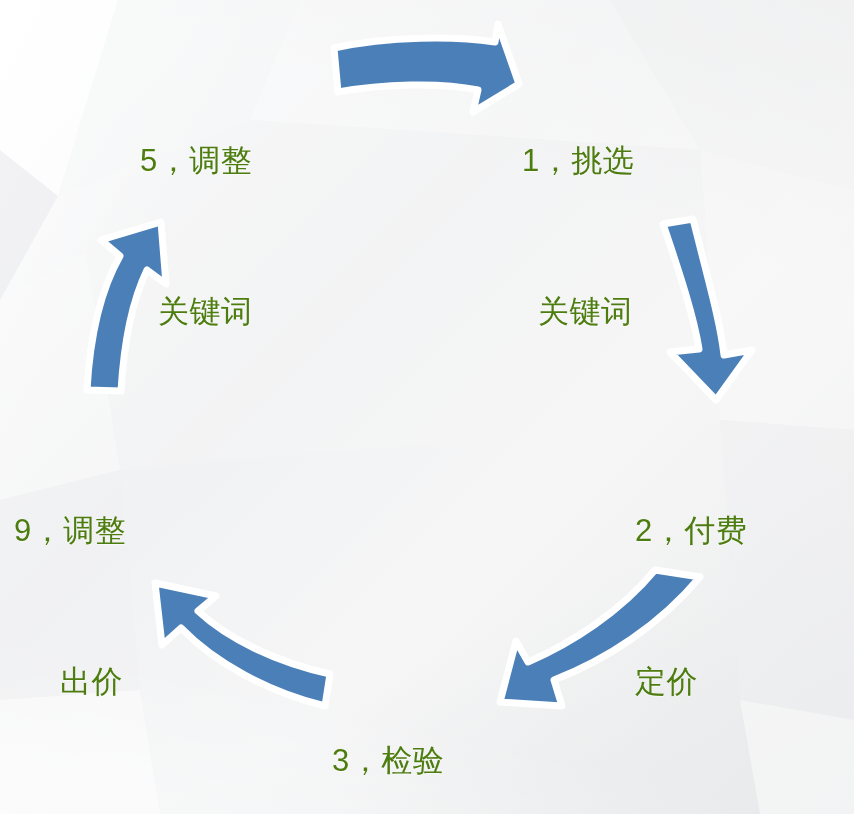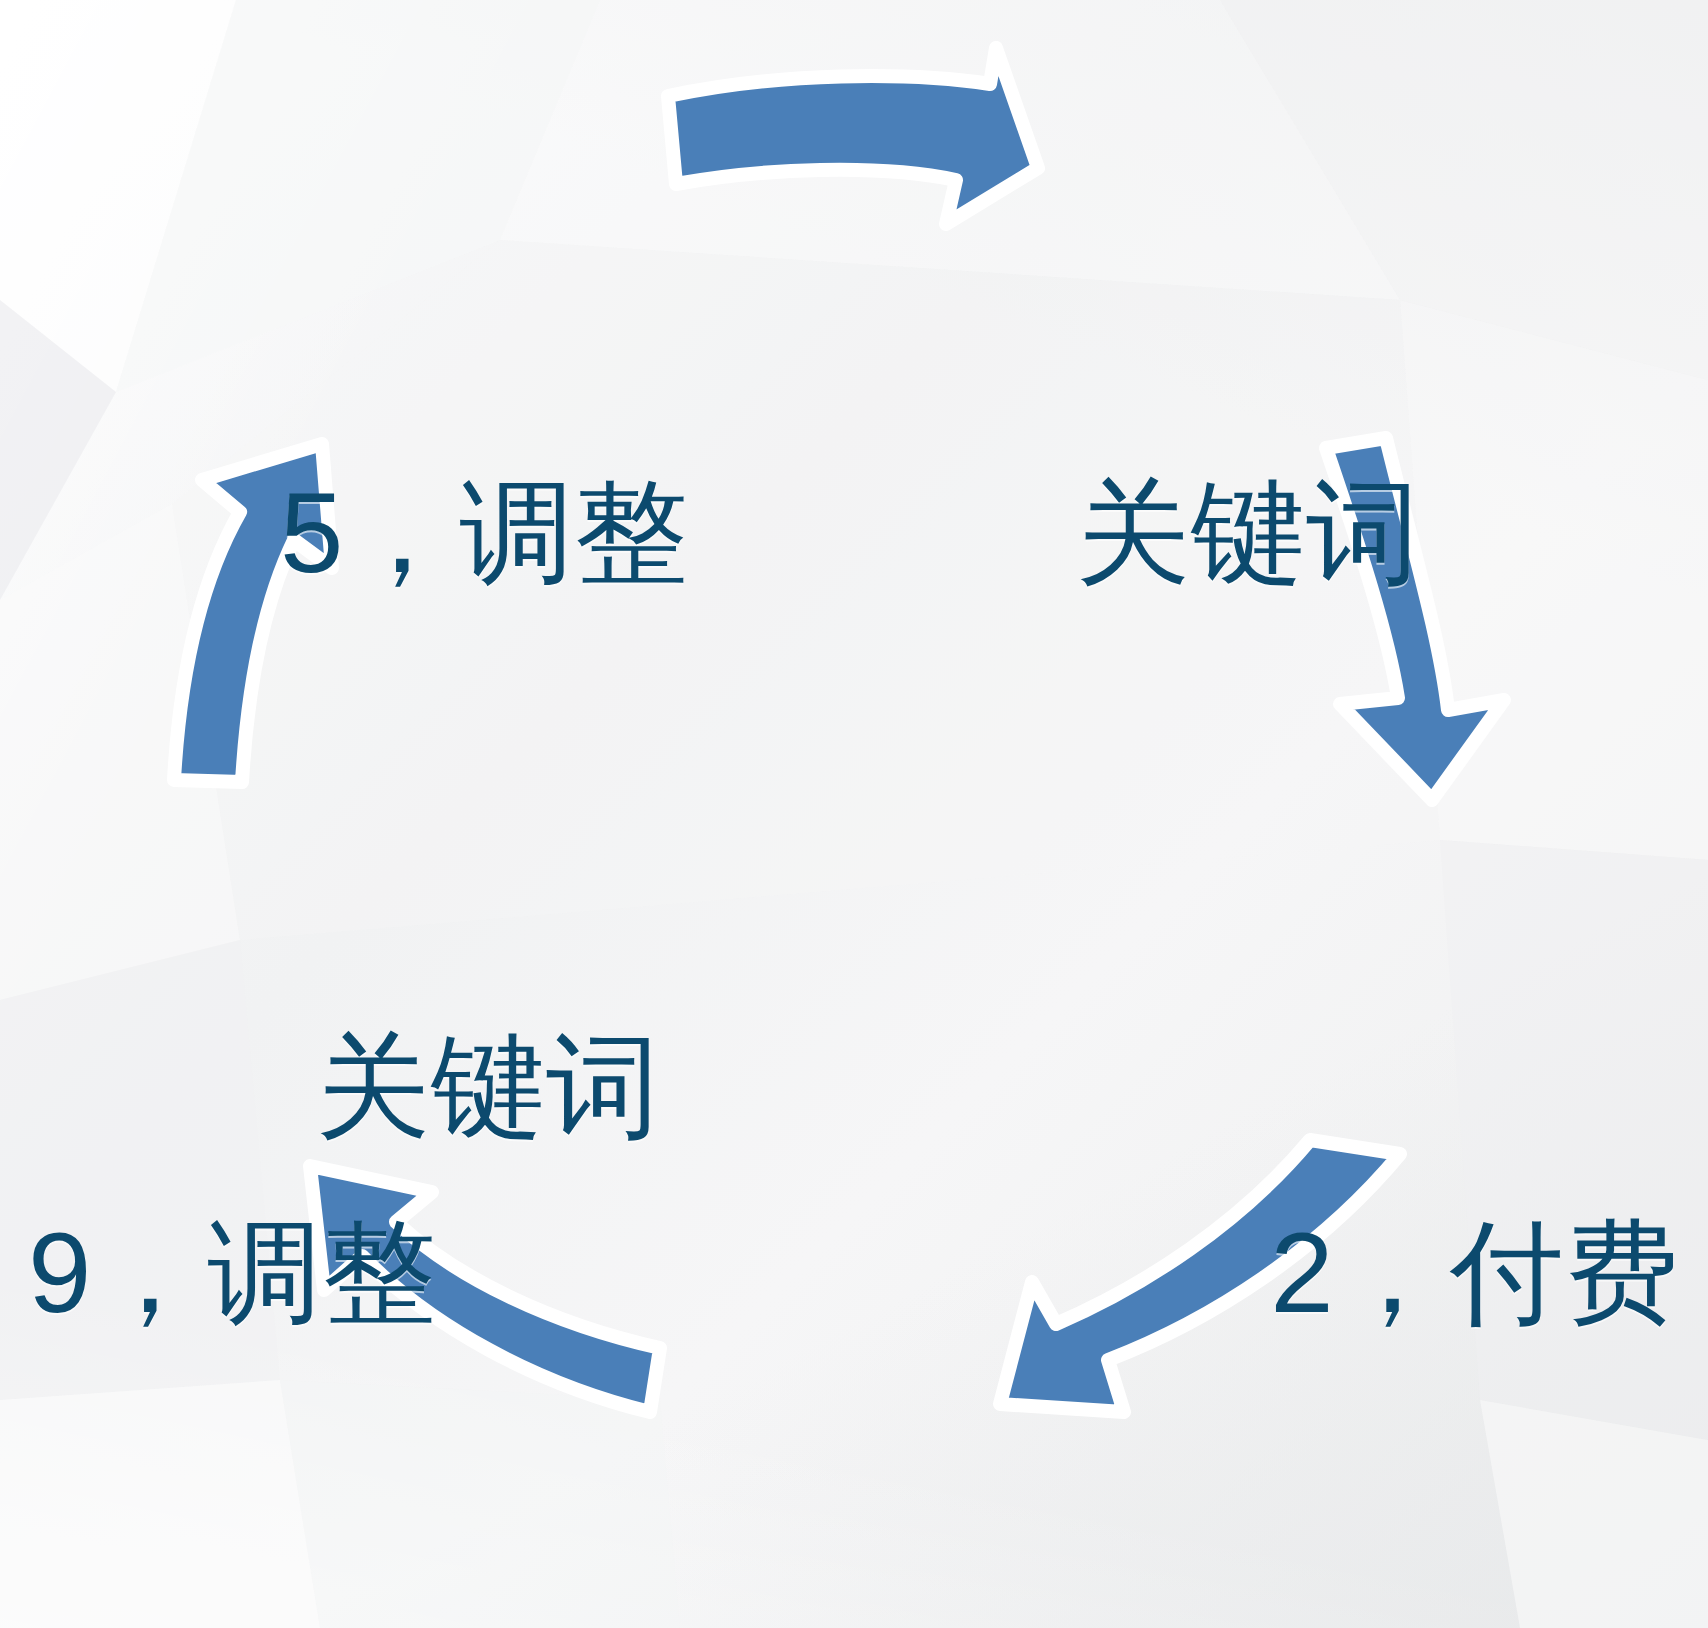--- a/index.html
+++ b/index.html
@@ -30,32 +30,32 @@
   }
   .bg-facets {
     background:
       linear-gradient(118deg, rgba(255,255,255,0.85) 0%, rgba(255,255,255,0) 22%),
       linear-gradient(202deg, rgba(232,233,235,0.75) 0%, rgba(255,255,255,0) 26%),
       linear-gradient(332deg, rgba(228,230,232,0.6) 0%, rgba(255,255,255,0) 30%),
       linear-gradient(12deg, rgba(255,255,255,0.7) 0%, rgba(255,255,255,0) 18%);
   }
   .node {
     position: absolute;
-    color: #0c4a6e;
-    font-size: 57px;
+    color: #4d7c0f;
+    font-size: 31px;
     line-height: 1.62;
     font-weight: 500;
     letter-spacing: 0.5px;
     white-space: pre;
     text-shadow: 0 1px 0 rgba(255,255,255,0.6);
   }
   .node .line {
     display: block;
   }
-  .node.align-right .line { text-align: center; }
+  .node.align-right .line { text-align: left; }
   .node.align-left  .line { text-align: left; }
 
   #n5 { left: 140px; top: 36px;  width: 200px; }
   #n1 { left: 522px; top: 36px;  width: 200px; }
   #n2 { left: 635px; top: 406px; width: 205px; }
   #n3 { left: 332px; top: 636px; width: 200px; }
   #n4 { left: 14px;  top: 406px; width: 205px; }
 
   
   #n5 .line2 { padding-left: 18px; }
@@ -148,20 +148,21 @@
              C 133,299 124,340 121,391
              Z"></path>
   </svg>
 
   <div class="node align-left" id="n5">
     <span class="line line1">5，调整</span>
     <span class="line line2">关键词</span>
   </div>
 
   <div class="node align-left" id="n1">
+    <span class="line line1">1，挑选</span>
     <span class="line line2">关键词</span>
   </div>
 
   <div class="node align-right" id="n2">
     <span class="line line1">2，付费</span>
     <span class="line line2">定价</span>
   </div>
 
   <div class="node align-left" id="n3">
     <span class="line line1">3，检验</span>

